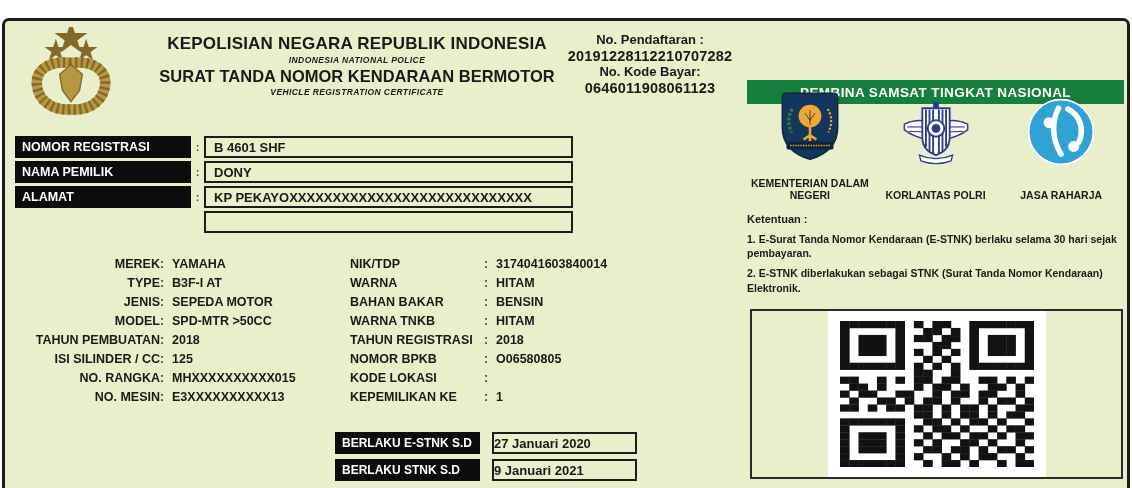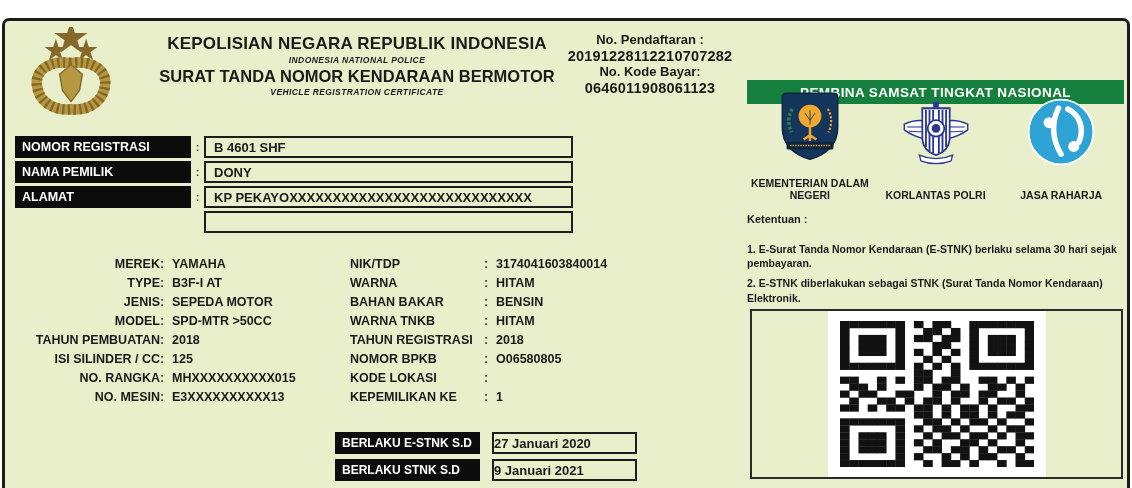--- a/index.html
+++ b/index.html
@@ -47,21 +47,21 @@
     display:flex;align-items:center;box-sizing:border-box;}
 
   
   .banner{position:absolute;left:742px;top:28px;width:377px;height:24px;background:#15803d;color:#fff;
     display:flex;align-items:center;justify-content:center;font-size:13.5px;font-weight:700;letter-spacing:.4px;margin-top:31px;}
   .logos{position:absolute;left:742px;top:58px;width:377px;display:flex;}
   .logo-col{flex:1;display:flex;flex-direction:column;align-items:center;justify-content:flex-end;height:122px;}
   .logo-art{flex:1;display:flex;align-items:center;justify-content:center;}
   .logo-label{font-size:10.5px;font-weight:700;text-align:center;line-height:1.15;margin-top:3px;}
   .ketentuan{position:absolute;left:742px;top:192px;width:380px;}
-  .ket-title{font-size:11px;font-weight:700;margin-bottom:17px;}
+  .ket-title{font-size:11px;font-weight:700;margin-bottom:7px;}
   .ket-item{font-size:10.5px;font-weight:700;line-height:1.35;margin-bottom:6px;}
 
   
   .qr-box{position:absolute;left:745px;top:288px;width:373px;height:170px;border:2px solid #2a2a2a;
     box-sizing:border-box;display:flex;align-items:center;justify-content:center;}
   .qr-white{width:218px;height:100%;background:#ffffff;display:flex;align-items:center;justify-content:center;}
   .qr-code{width:194px;height:146px;}
   .qr-code svg{width:100%;height:100%;display:block;fill:#121212;}
 </style>
 </head>

